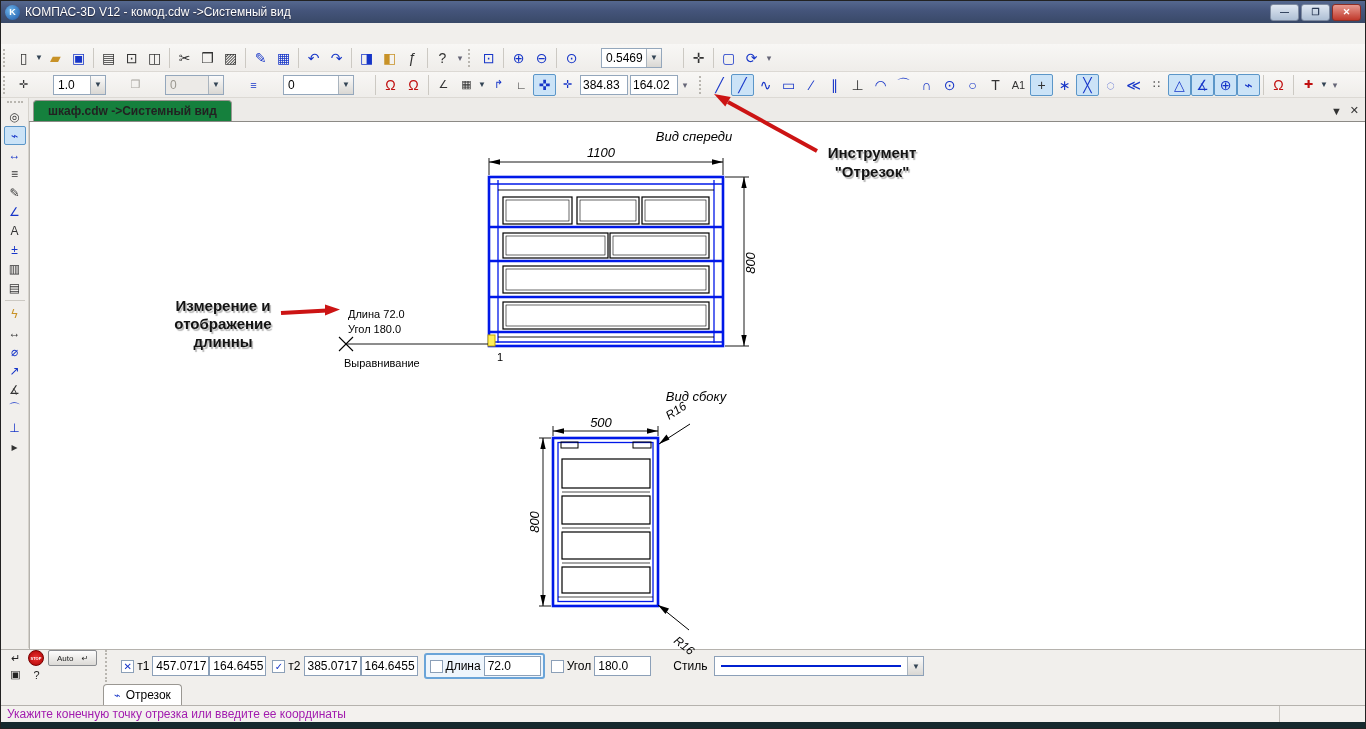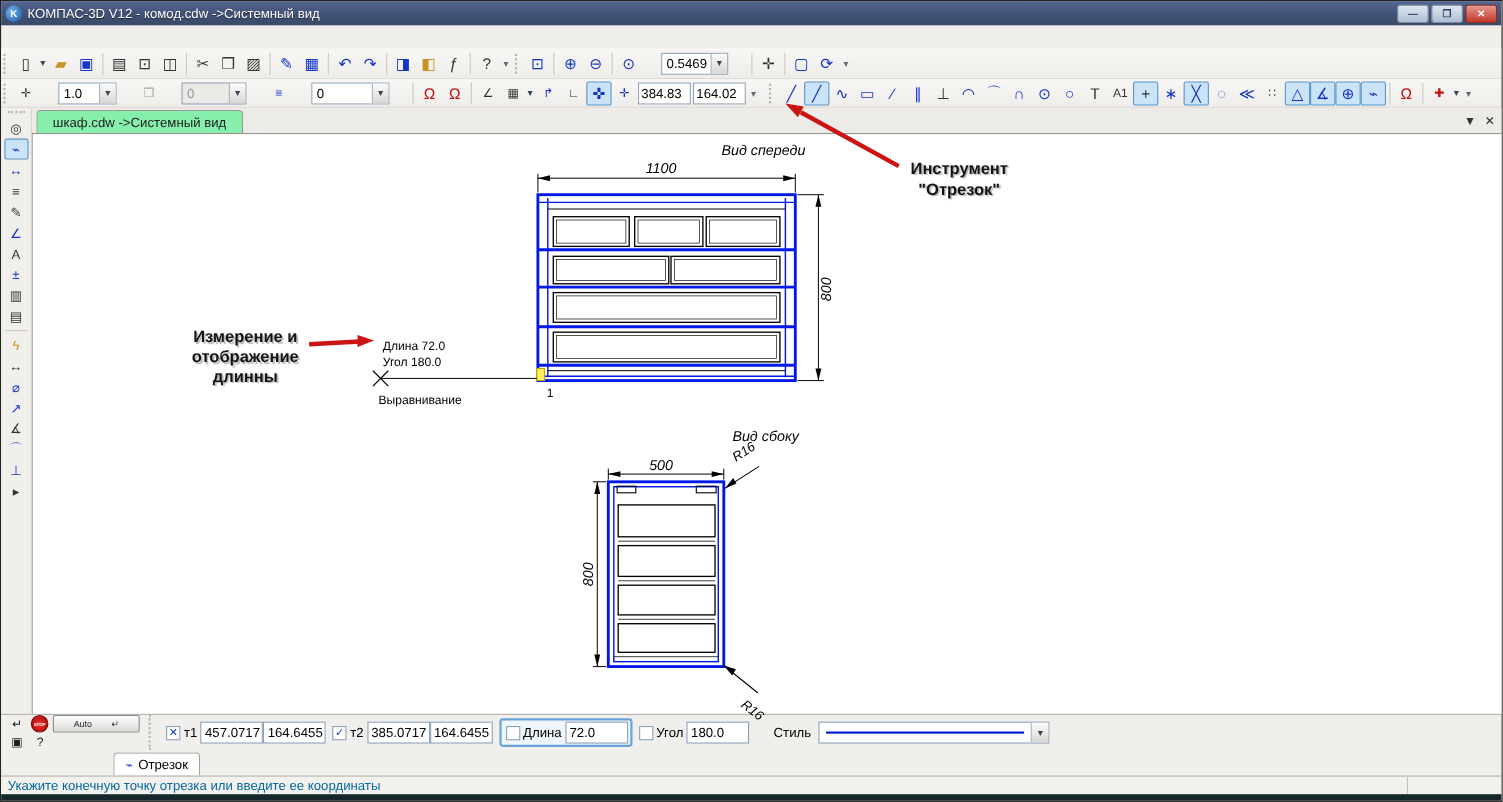--- a/index.html
+++ b/index.html
@@ -57,41 +57,41 @@
     border-right:1px solid #d5d2cc;display:flex;flex-direction:column;align-items:center;}
   .lgrip{width:16px;height:4px;border-top:2px dotted #b9b6b0;margin:3px 0 2px;}
   .lbtn{width:22px;height:19px;display:flex;align-items:center;justify-content:center;font-size:12px;color:#1635c8;}
   .lbtn.dark{color:#333;}
   .lbtn.sel{background:#cbe3f7;border:1px solid #5b96c8;border-radius:2px;}
   .lsep{width:20px;height:1px;background:#ccc9c3;margin:3px 0;}
 
   .tabbar{position:absolute;left:28px;top:97px;width:1338px;height:24px;background:#edebe8;
     display:flex;align-items:flex-end;border-bottom:1px solid #8c8a86;}
   .tab{height:21px;display:flex;align-items:center;padding:0 14px;font-size:12px;color:#222;
-    border:1px solid #9a9792;border-bottom:none;border-radius:4px 4px 0 0;background:#86efac;margin-left:4px;}
+    border:1px solid #9a9792;border-bottom:none;border-radius:4px 4px 0 0;background:#15803d;margin-left:4px;font-weight:bold;}
   .tab.active{background:#fff;font-weight:bold;height:23px;}
   .tabbar-btns{margin-left:auto;display:flex;align-items:center;gap:8px;padding:0 8px 4px 0;}
   .tabbar-btns span{font-size:11px;color:#333;}
 
   .canvas{position:absolute;left:28px;top:121px;width:1338px;height:527px;background:#fff;
     border-left:1px solid #b5b2ad;}
 
   
   .overlay{position:absolute;left:0;top:0;width:1366px;height:729px;pointer-events:none;z-index:40;}
 
   
   .parambar{position:absolute;left:0;top:648px;width:100%;height:33px;background:#f1efec;
     border-top:1px solid #b5b2ad;display:flex;align-items:center;font-size:12px;}
   .pb-left{display:flex;flex-direction:column;gap:1px;margin:0 8px 0 6px;border-right:2px dotted #b9b6b0;padding-right:8px;}
   .pb-row{display:flex;align-items:center;gap:4px;}
   .pbtn{min-width:17px;height:15px;display:flex;align-items:center;justify-content:center;font-size:11px;color:#222;}
   .stopbtn{width:16px;height:16px;border-radius:50%;background:radial-gradient(#e33,#a00);color:#fff;
     font-size:4px;font-weight:bold;display:flex;align-items:center;justify-content:center;border:1px solid #700;}
   .autobtn{height:16px;border:1px solid #8a8c90;border-radius:2px;background:linear-gradient(#fdfdfd,#dcdad6);
-    font-size:8px;padding:0 18px;display:flex;align-items:center;gap:18px;color:#222;}
+    font-size:8px;padding:0 8px;display:flex;align-items:center;gap:8px;color:#222;}
   .chk{width:13px;height:13px;border:1px solid #8ca0b8;background:#fff;display:flex;align-items:center;
     justify-content:center;font-size:10px;color:#1635c8;margin:0 3px 0 6px;}
   .plabel{margin-right:3px;color:#000;}
   .pfield{width:57px;height:20px;border:1px solid #8ca0b8;background:#fff;display:flex;align-items:center;
     padding:0 3px;overflow:hidden;white-space:nowrap;}
   .hl-group{display:flex;align-items:center;border:2px solid #6aa4d8;border-radius:3px;padding:1px 2px;margin-left:6px;background:#eef5fc;}
   .hl-group .chk{margin-left:2px;}
   .stylecombo{display:flex;align-items:center;height:20px;border:1px solid #8ca0b8;background:#fff;margin-left:4px;}
   .styleline{width:192px;height:100%;display:flex;align-items:center;padding:0 6px;}
   .styleline i{display:block;width:100%;height:2px;background:#0020d0;}
@@ -99,21 +99,21 @@
     border-left:1px solid #aab4be;display:flex;align-items:center;justify-content:center;font-size:8px;color:#345;}
 
   
   .procrow{position:absolute;left:0;top:681px;width:100%;height:23px;background:#f1efec;display:flex;align-items:flex-end;}
   .proctab{margin-left:102px;height:21px;background:#fff;border:1px solid #9a9792;border-bottom:none;
     border-radius:4px 4px 0 0;display:flex;align-items:center;padding:0 10px;font-size:12px;gap:5px;}
   .proctab .ticon{color:#1635c8;font-size:11px;}
 
   
   .statusbar{position:absolute;left:0;top:704px;width:100%;height:17px;background:#f3f1ee;
-    border-top:1px solid #b5b2ad;display:flex;align-items:center;font-size:12px;color:#0369a1;}
+    border-top:1px solid #b5b2ad;display:flex;align-items:center;font-size:12px;color:#a21caf;}
   .status-text{padding-left:6px;flex:1;}
   .status-cell{width:86px;height:100%;border-left:1px solid #c6c3be;}
   .bottomstrip{position:absolute;left:0;top:721px;width:100%;height:8px;background:#15292d;}
 </style>
 </head>
 <body>
 
 <div class="app">
 
   <div class="titlebar">

